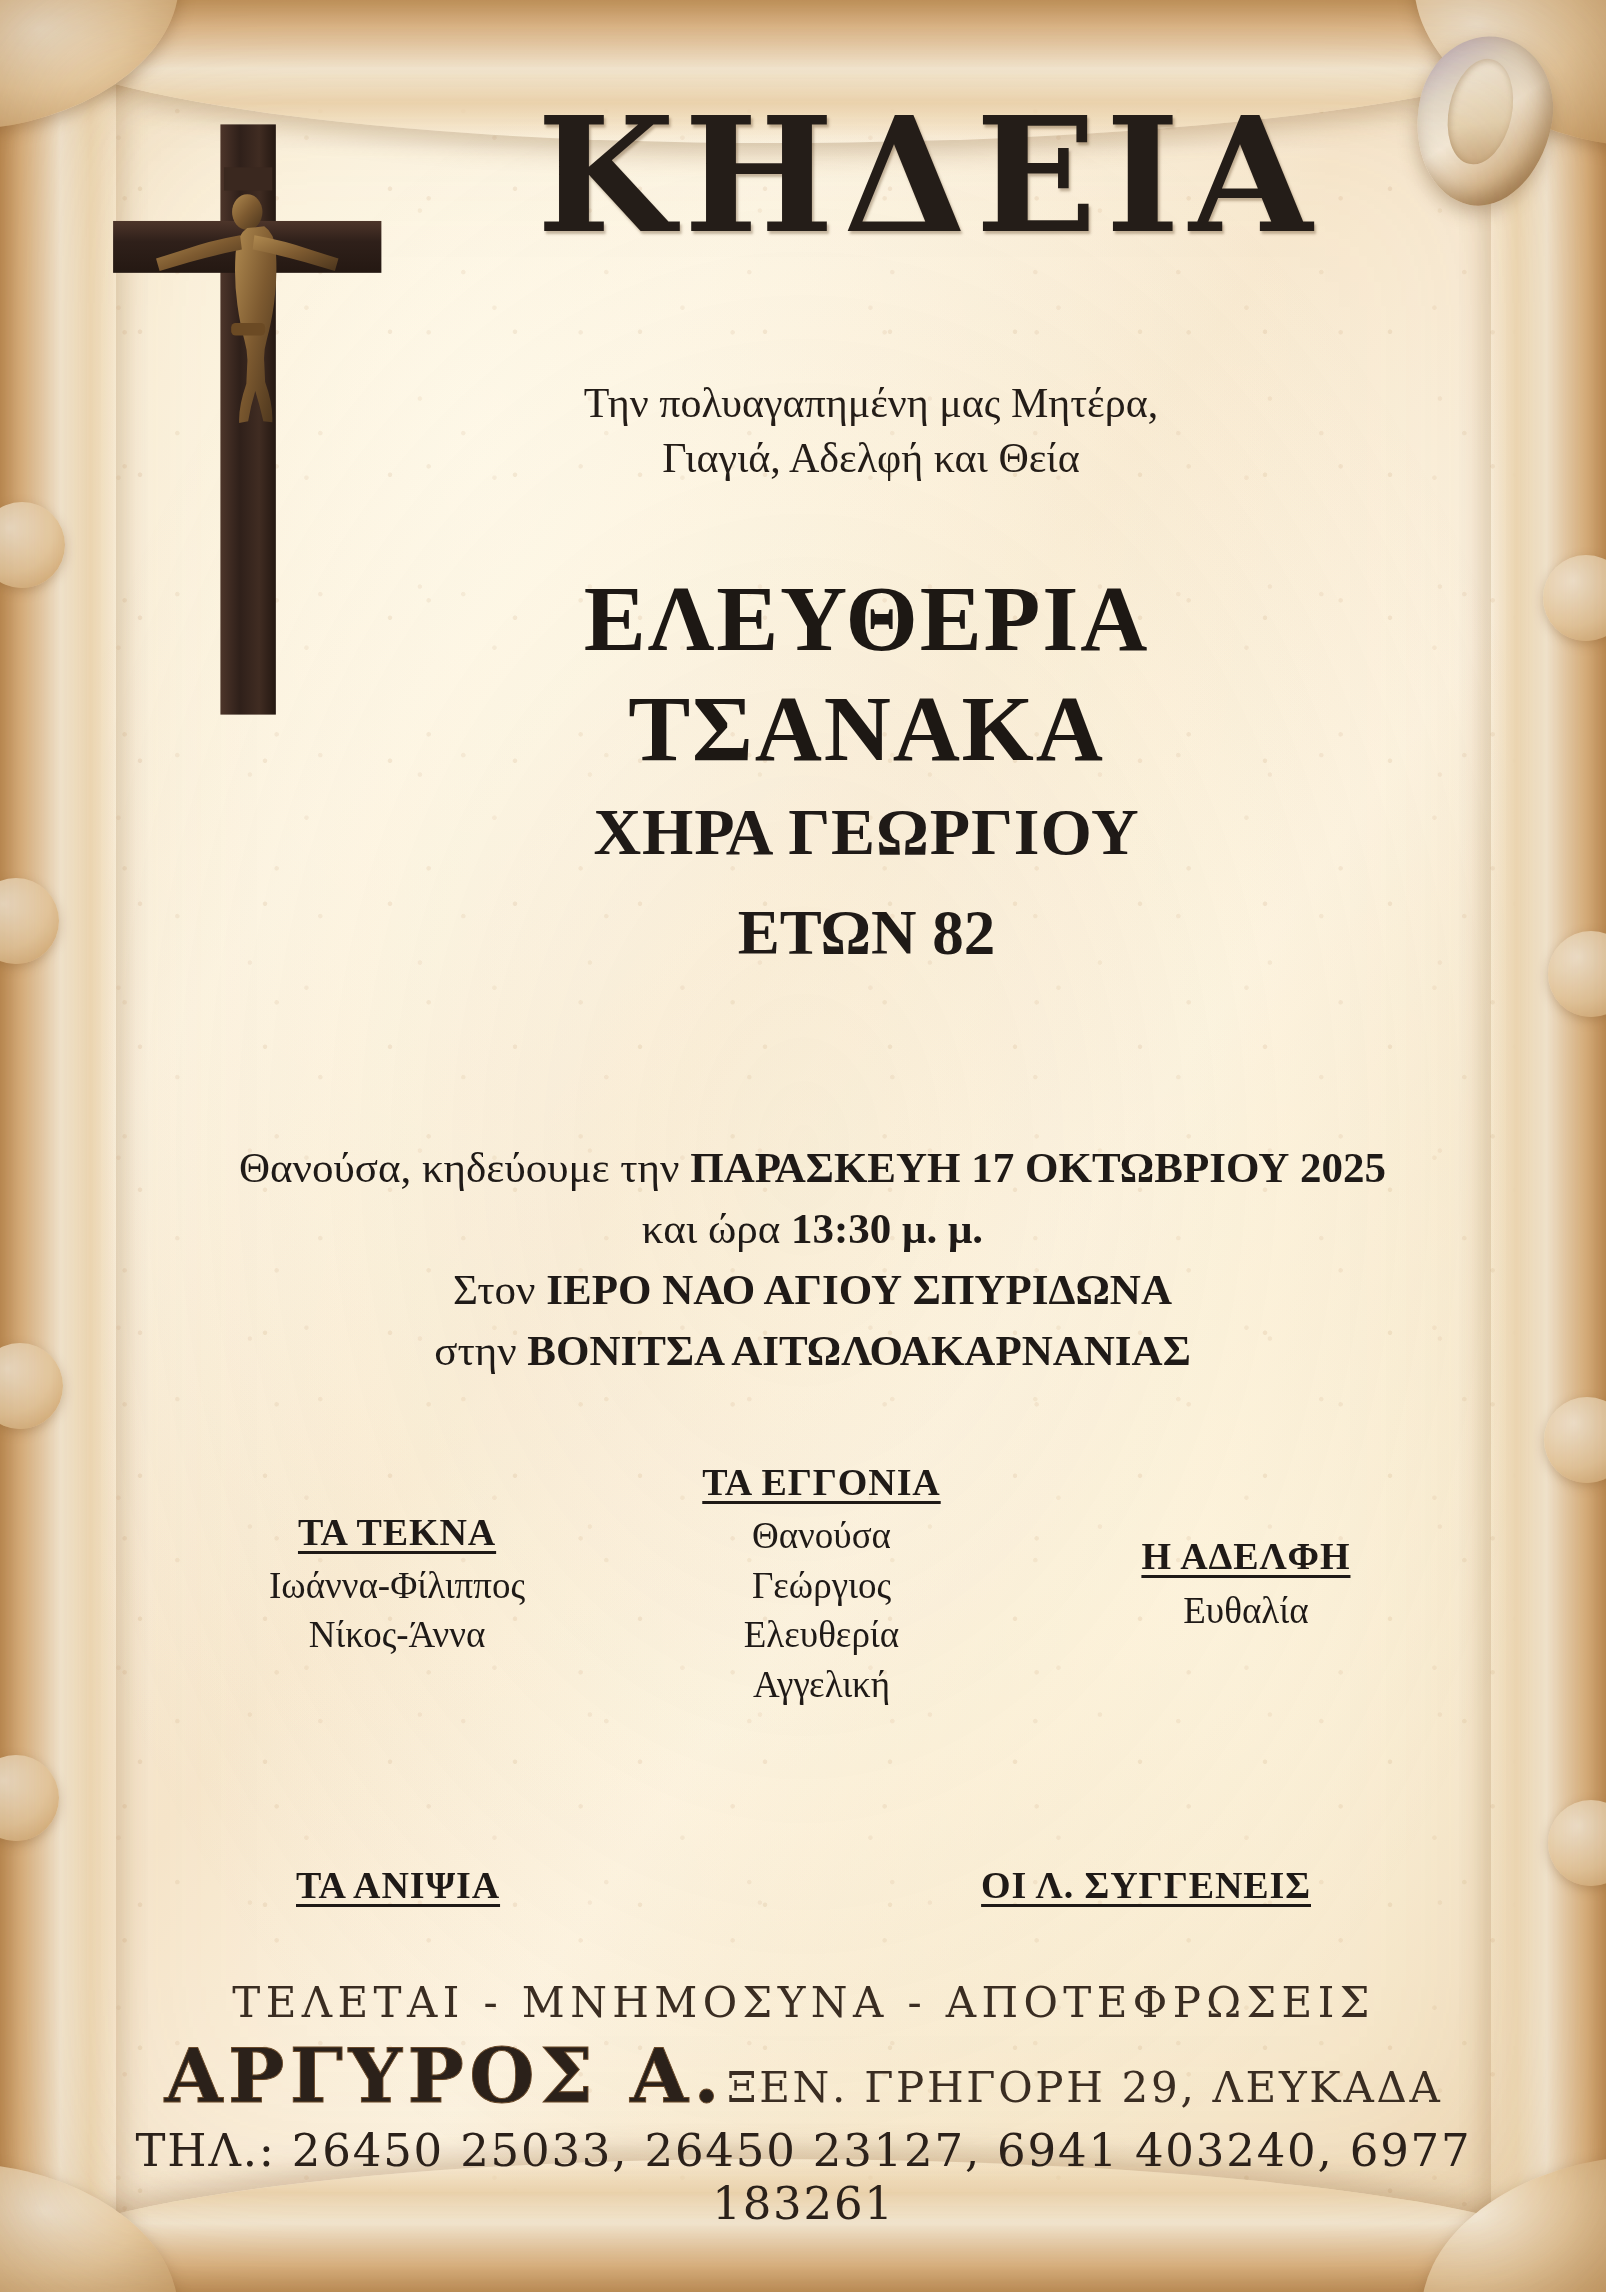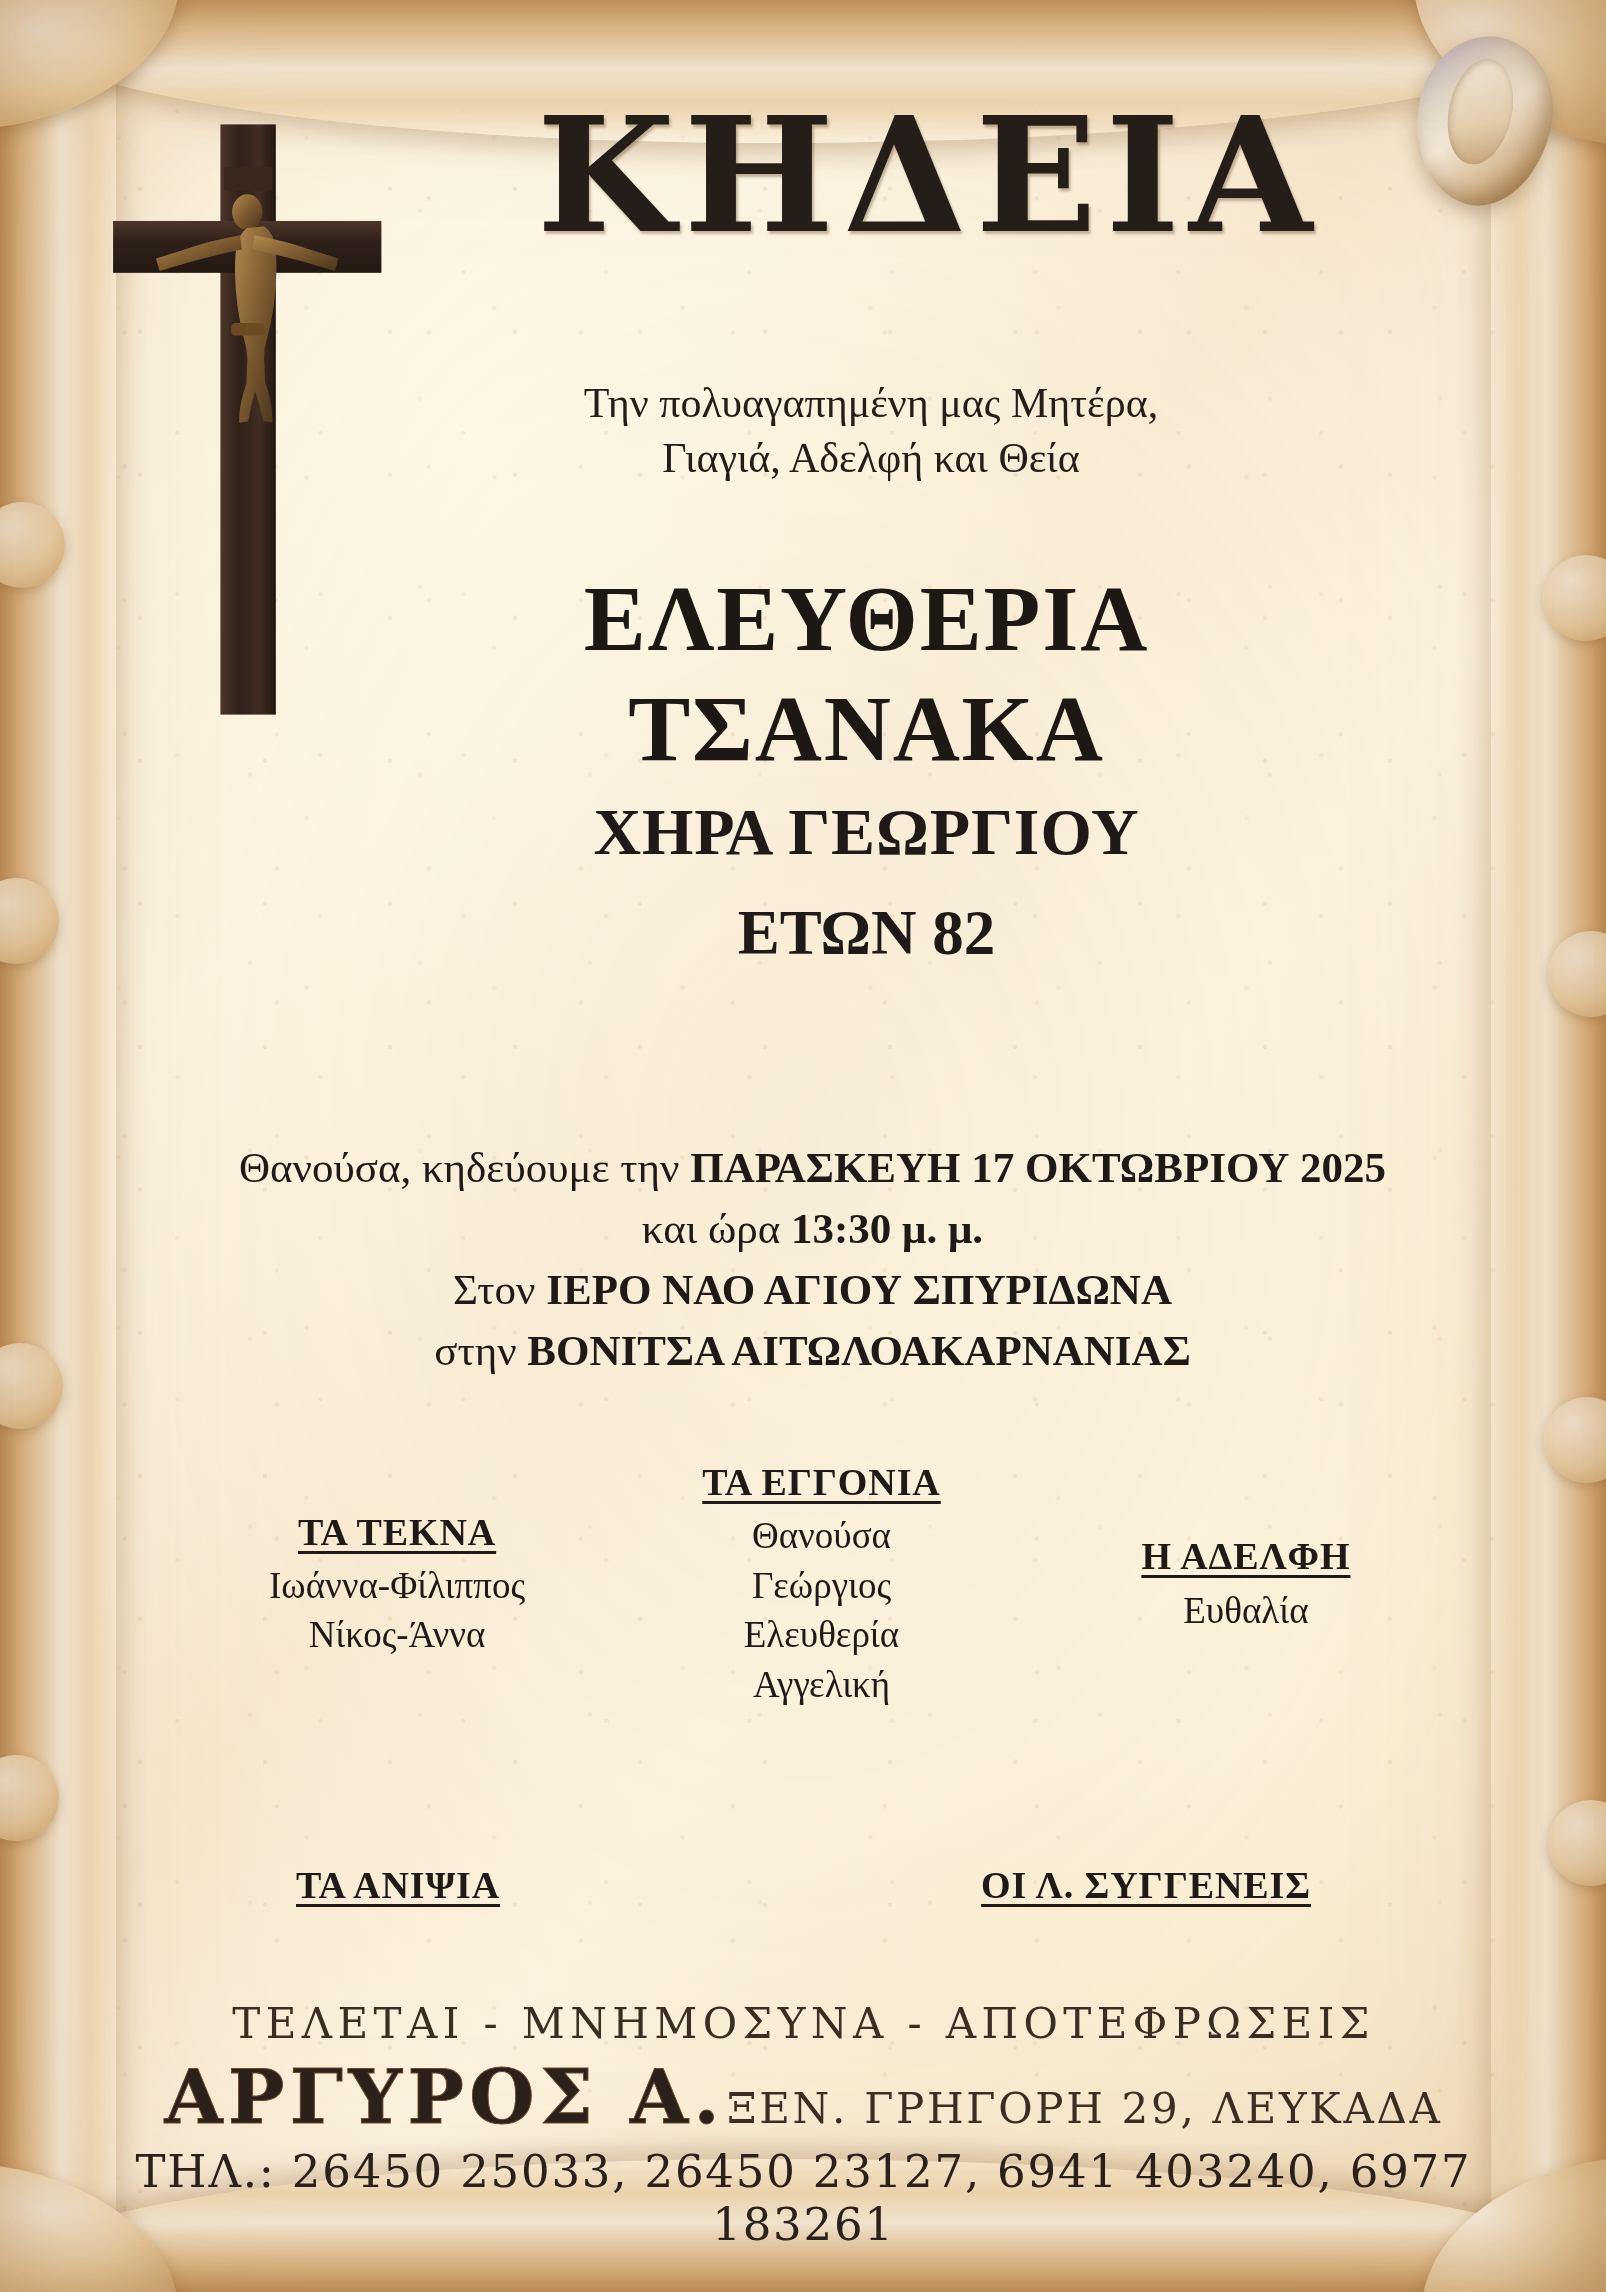--- a/index.html
+++ b/index.html
@@ -233,21 +233,21 @@
     top: 1863px;
     left: 296px;
     right: 296px;
     display: flex;
     justify-content: space-between;
   }
   .family2 .fam-head { font-size: 38px; }
 
   .footer {
     position: absolute;
-    bottom: 42px;
+    bottom: 63px;
     left: 72px;
     right: 72px;
   }
   .foot-services {
     font-family: "DejaVu Serif", serif;
     font-size: 42px;
     letter-spacing: 5.4px;
     color: #3a2d22;
     margin-bottom: 5.4px;
   }

